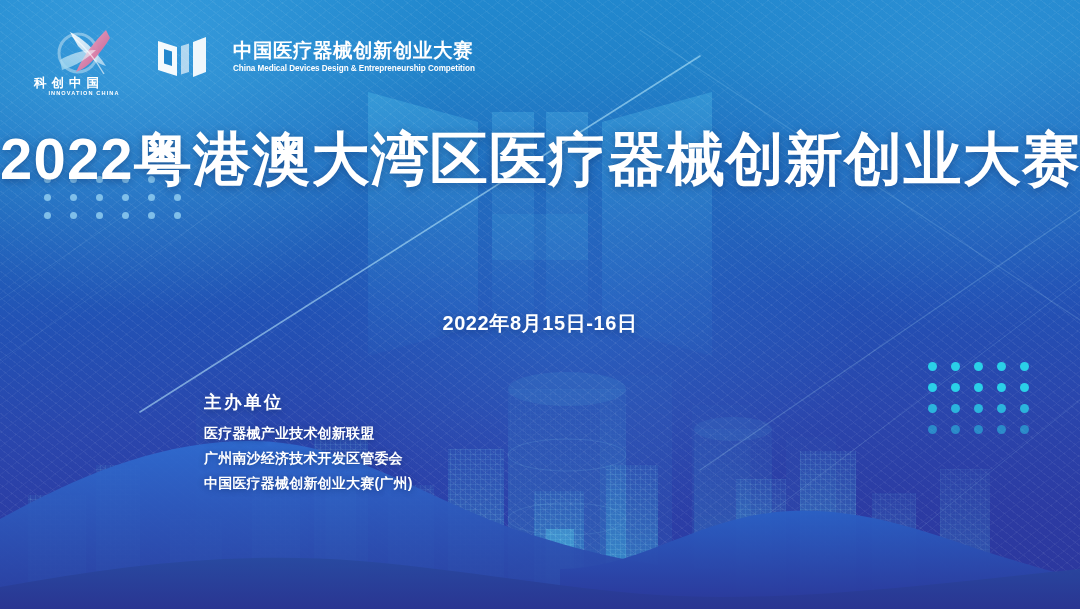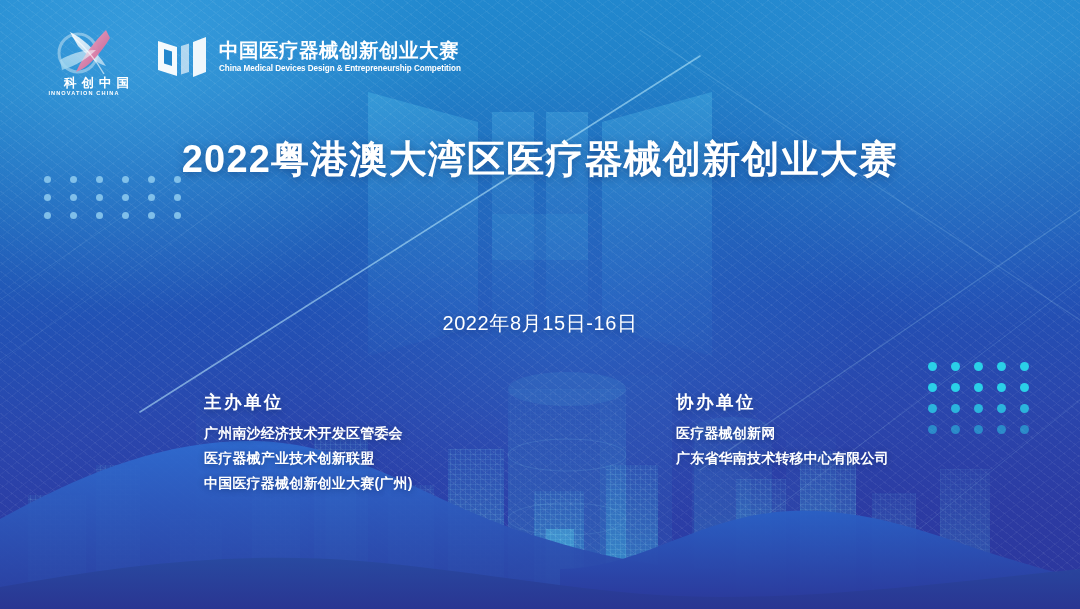--- a/index.html
+++ b/index.html
@@ -55,45 +55,45 @@
   .dots-right{left:928px;top:362px;width:104px;height:76px;}
   .dots-right i{width:9px;height:9px;background:#2ad0e8;}
 
   
   .logos{position:absolute;left:34px;top:26px;display:flex;align-items:flex-start;}
 
   .logo-kc{position:relative;width:100px;height:74px;}
   .logo-kc .kc-mark{position:absolute;left:14px;top:0;width:74px;height:52px;}
   .logo-kc .kc-cn{position:absolute;left:0;top:50px;width:100px;
     font-size:12.5px;font-weight:700;color:#ffffff;letter-spacing:5px;
-    text-align:right;line-height:14px;white-space:nowrap;}
+    text-align:left;line-height:14px;white-space:nowrap;}
   .logo-kc .kc-en{position:absolute;left:0;top:64px;width:100px;
     font-size:5.6px;font-weight:700;color:#ffffff;letter-spacing:1.1px;
     text-align:center;white-space:nowrap;}
 
   .logo-cmd{display:flex;align-items:center;margin-left:22px;margin-top:6px;}
   .logo-cmd .cmd-mark{width:52px;height:48px;flex:none;}
-  .logo-cmd .cmd-txt{margin-left:11px;}
+  .logo-cmd .cmd-txt{margin-left:25px;}
   .logo-cmd .cmd-cn{font-size:19.5px;font-weight:700;color:#fff;
     letter-spacing:.5px;line-height:22px;white-space:nowrap;}
   .logo-cmd .cmd-en{font-size:8.4px;font-weight:700;color:#fff;
     letter-spacing:-.05px;line-height:11px;margin-top:2px;white-space:nowrap;
     transform:scaleX(.97);transform-origin:left center;}
 
   
   .title-wrap{position:absolute;left:0;top:130px;width:1080px;text-align:center;}
   .title1,.title2{
     color:#ffffff;font-weight:700;white-space:nowrap;
     text-shadow:0 2px 9px rgba(6,28,80,.42);
   }
-  .title1{font-size:38px;letter-spacing:1.2px;line-height:58px;}
+  .title1{font-size:58px;letter-spacing:1.2px;line-height:58px;}
   .title2{font-size:40.5px;letter-spacing:.2px;line-height:58px;margin-top:8px;}
 
   .date{position:absolute;left:0;top:310px;width:1080px;text-align:center;
-    color:#ffffff;font-size:20px;font-weight:400;letter-spacing:.6px;
+    color:#ffffff;font-size:20px;font-weight:700;letter-spacing:.6px;
     text-shadow:0 2px 7px rgba(6,28,80,.40);}
 
   
   .org{position:absolute;color:#fff;}
   .org-host{left:204px;top:390px;}
   .org-co{left:676px;top:390px;}
   .org h3{margin:0 0 9px 0;font-size:17.5px;font-weight:700;letter-spacing:2.5px;
     text-shadow:0 2px 7px rgba(6,28,80,.45);}
   .org p{margin:0 0 5px 0;font-size:14px;font-weight:700;letter-spacing:.2px;
     line-height:20px;text-shadow:0 1px 6px rgba(6,28,80,.45);white-space:nowrap;}
@@ -337,24 +337,19 @@
   </div>
 
   <div class="title-wrap">
     <div class="title1">2022粤港澳大湾区医疗器械创新创业大赛</div>
   </div>
 
   <div class="date">2022年8月15日-16日</div>
 
   <div class="org org-host">
     <h3>主办单位</h3>
+    <p>医疗器械产业技术创新联盟</p>
     <p>广州南沙经济技术开发区管委会</p>
-    <p>医疗器械产业技术创新联盟</p>
     <p>中国医疗器械创新创业大赛(广州)</p>
   </div>
 
-  <div class="org org-co">
-    <h3>协办单位</h3>
-    <p>医疗器械创新网</p>
-    <p>广东省华南技术转移中心有限公司</p>
-  </div>
 
 </div>
 
 </body></html>

